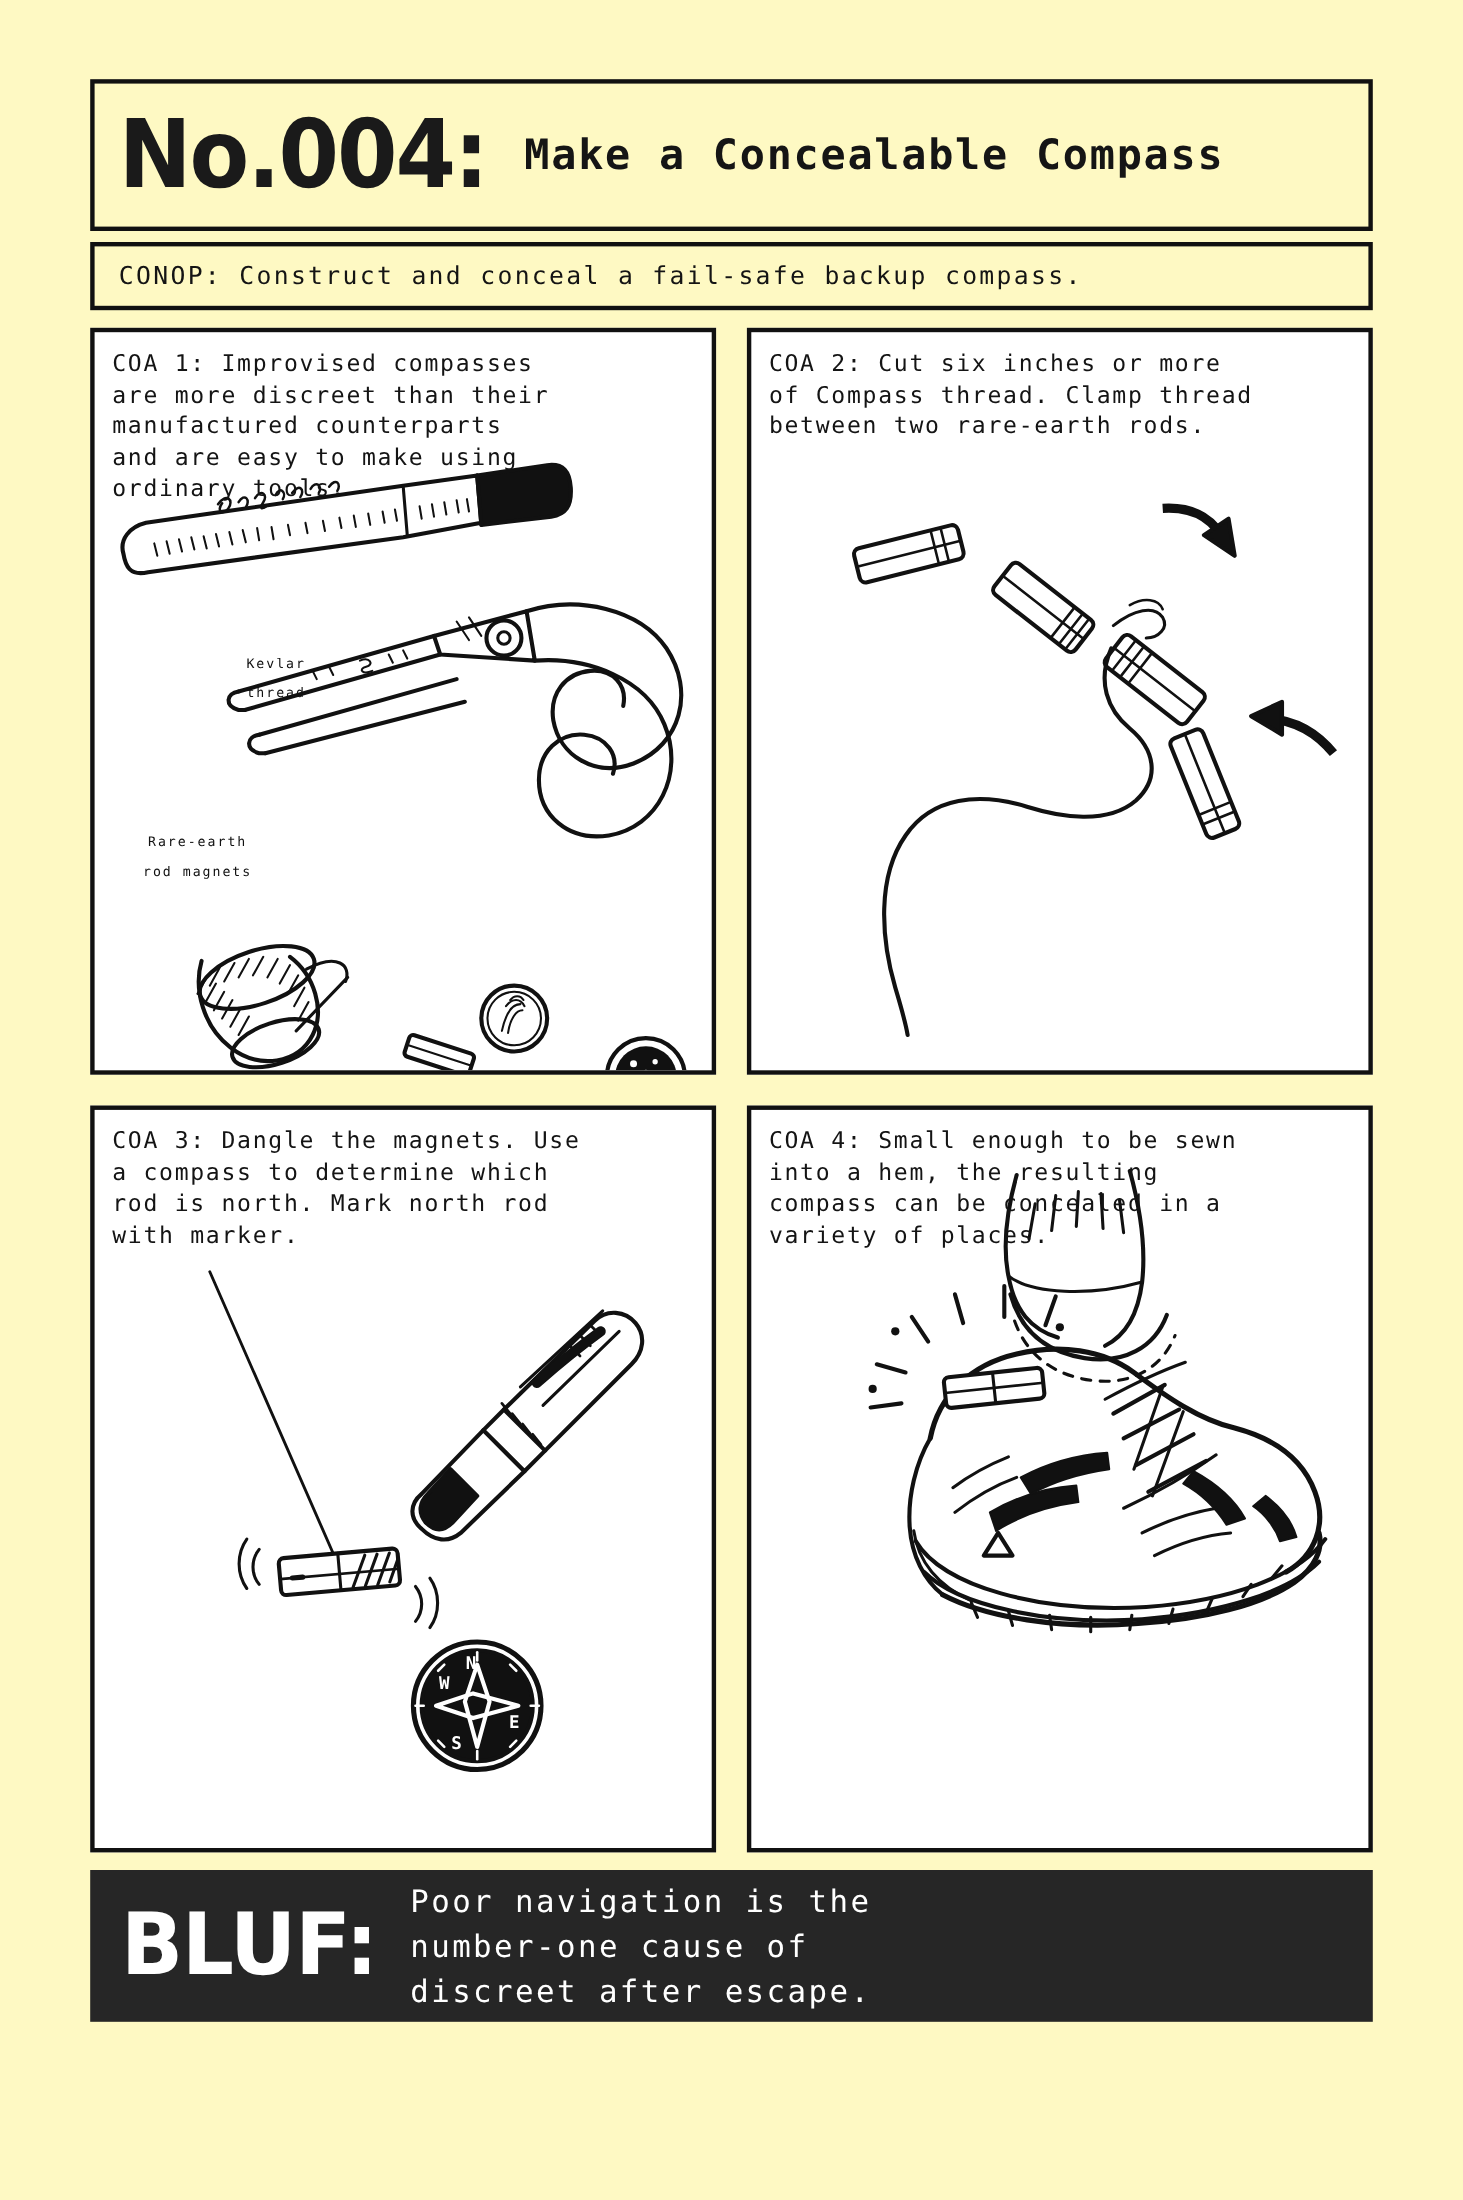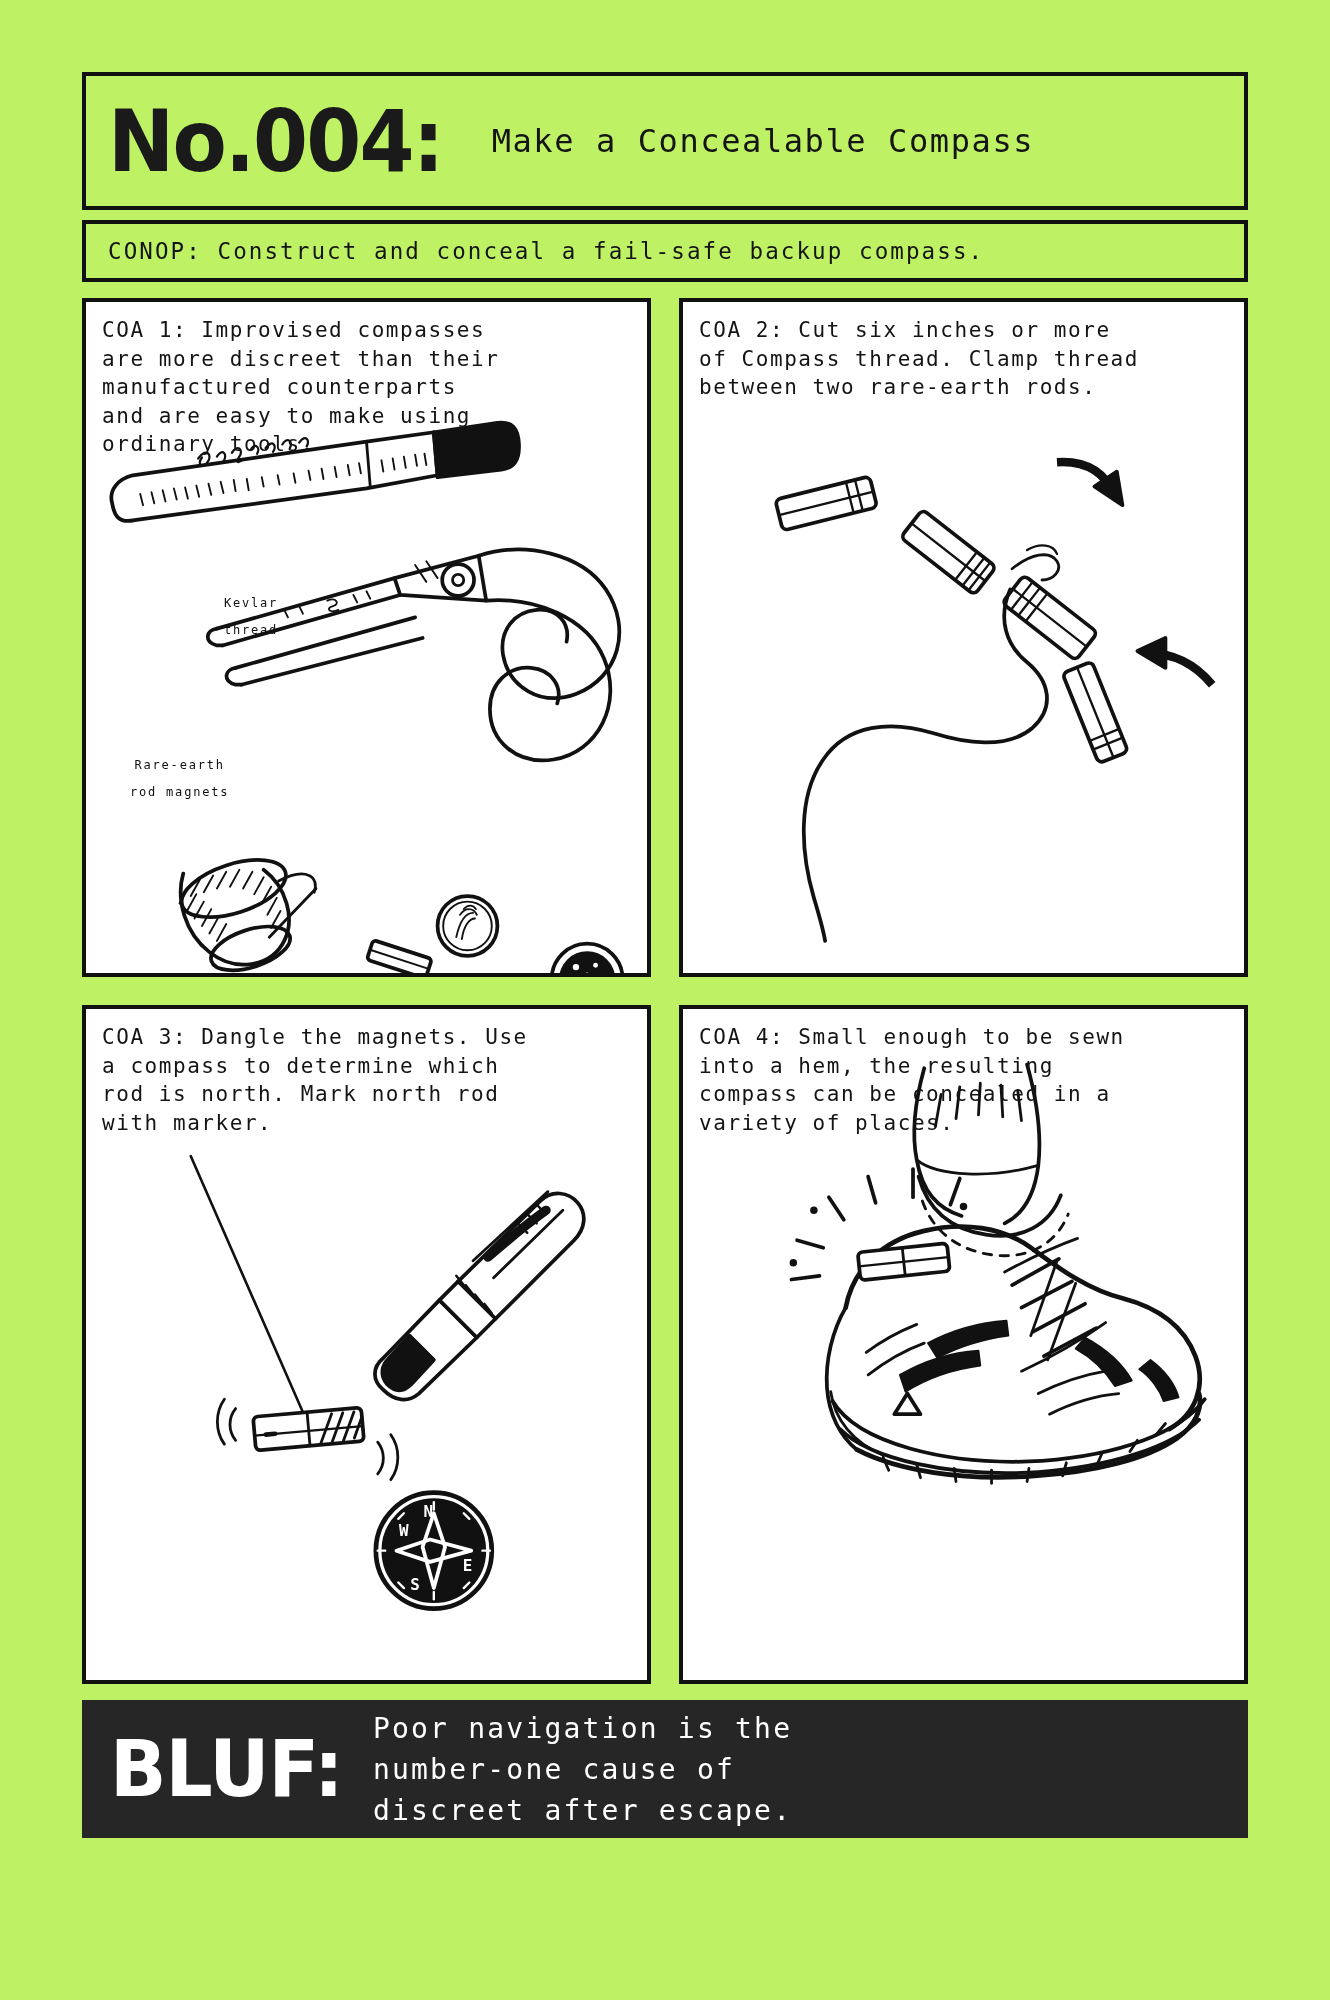--- a/index.html
+++ b/index.html
@@ -7,21 +7,21 @@
     width:1330px;height:2000px;
     font-family:"DejaVu Sans Mono","Liberation Mono",monospace;
     color:#111111;
     -webkit-font-smoothing:antialiased;
   }
   .page{
     position:relative;
     width:1330px;height:2000px;
     box-sizing:border-box;
     padding:72px 82px 0 82px;
-    background:#bef264;
+    background:#fef9c3;
   }
 
   
   .header-box{
     border:4px solid #111;
     height:138px;
     display:flex;
     align-items:center;
     padding:0 0 0 22px;
     box-sizing:border-box;
@@ -31,26 +31,27 @@
     font-weight:700;
     font-size:86px;
     line-height:86px;
     letter-spacing:-2px;
     transform:scaleX(.92);
     transform-origin:left center;
     white-space:nowrap;
     color:#1a1a1a;
   }
   .issue-title{
-    margin-left:20px;
-    font-size:32px;
+    margin-left:5px;
+    font-size:38px;
     line-height:37px;
     letter-spacing:1.6px;
     color:#151515;
     max-width:640px;
+    font-weight:bold;
   }
 
   
   .conop-box{
     margin-top:10px;
     border:4px solid #111;
     height:62px;
     display:flex;
     align-items:center;
     padding-left:22px;

